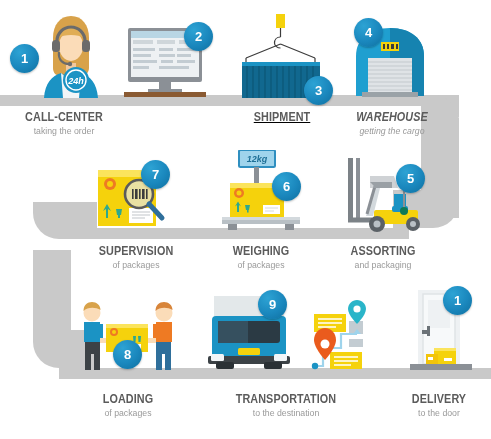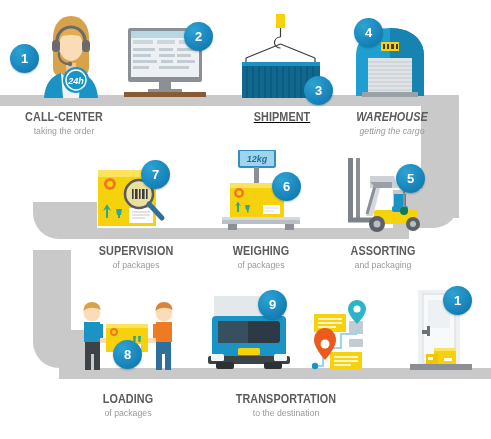--- a/index.html
+++ b/index.html
@@ -343,14 +343,18 @@
   </div>
 
   <div class="cap" style="left:72px;top:392px;width:112px;">
     <div class="t">LOADING</div>
     <div class="s">of packages</div>
   </div>
   <div class="cap" style="left:216px;top:392px;width:140px;">
     <div class="t">TRANSPORTATION</div>
     <div class="s">to the destination</div>
   </div>
+  <div class="cap" style="left:388px;top:392px;width:102px;">
+    <div class="t">DELIVERY</div>
+    <div class="s">to the door</div>
+  </div>
 
 </div>
 
 </body></html>

